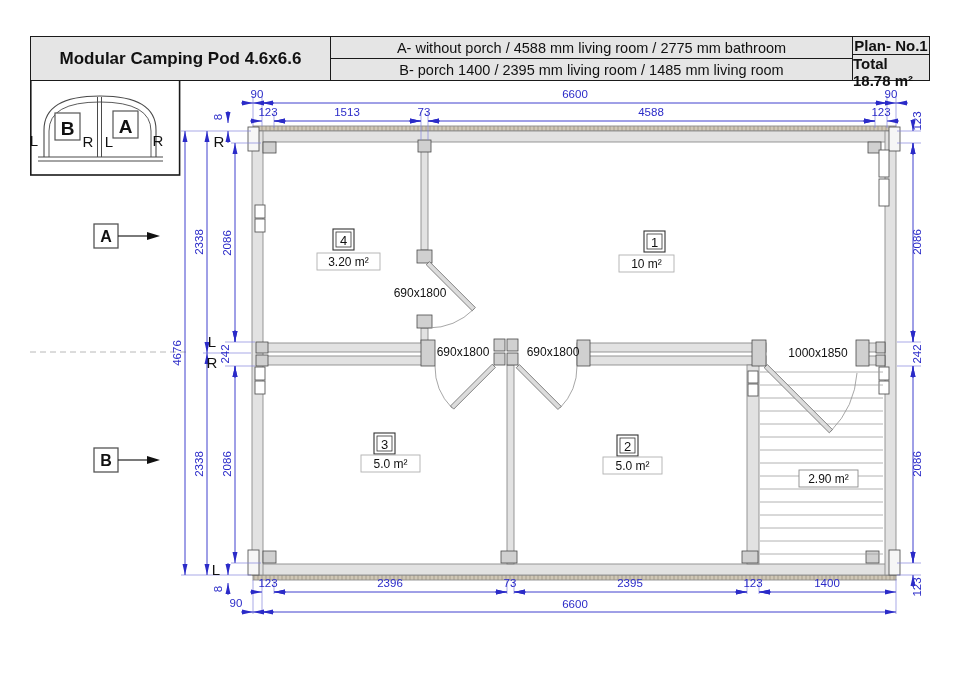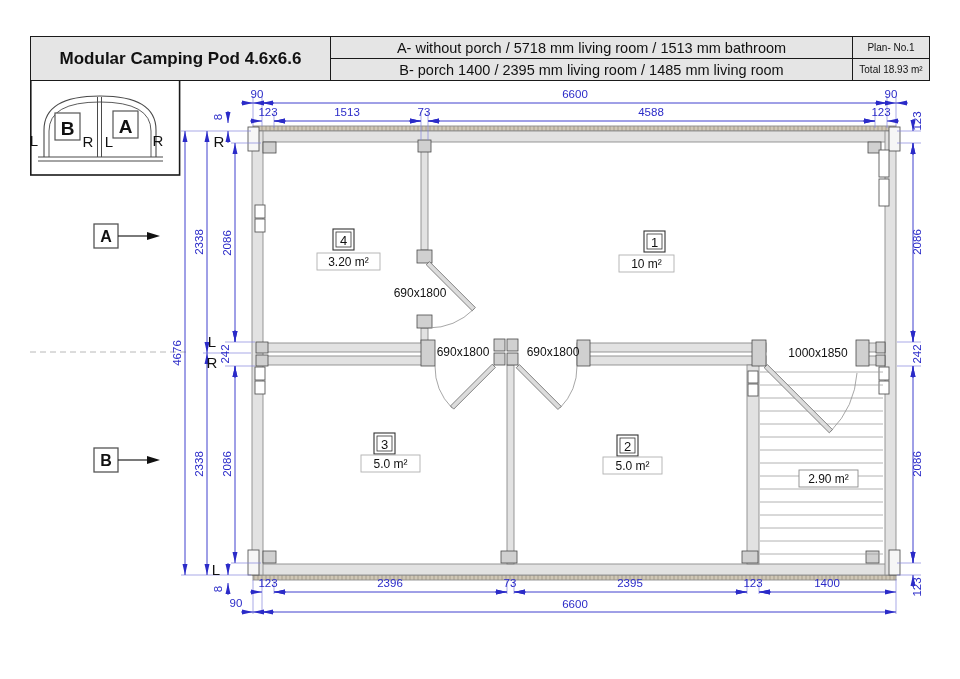--- a/index.html
+++ b/index.html
@@ -4,41 +4,41 @@
 <style>
   html,body{margin:0;padding:0;background:#ffffff;}
   body{font-family:"Liberation Sans", sans-serif; width:960px; height:679px; position:relative; overflow:hidden;}
   
   .header{position:absolute; left:30px; top:36px; width:898px; height:43px; border:1.6px solid #1a1a1a; display:flex; background:#e5e5e5; z-index:5;}
   .h-title{width:299px; border-right:1.6px solid #1a1a1a; display:flex; align-items:center; justify-content:center; font-size:17px; font-weight:bold; color:#111;}
   .h-mid{width:521px; border-right:1.6px solid #1a1a1a; display:flex; flex-direction:column;}
   .h-mid .row{flex:1; display:flex; align-items:center; justify-content:center; font-size:14.5px; color:#111;}
   .h-mid .row:first-child{border-bottom:1.2px solid #1a1a1a;}
   .h-right{flex:1; display:flex; flex-direction:column;}
-  .h-right .row{flex:1; display:flex; align-items:center; justify-content:center; font-size:10px; color:#111;}
+  .h-right .row{flex:1; display:flex; align-items:center; justify-content:center; font-size:15px; color:#111;font-weight:bold;}
   .h-right .row:first-child{border-bottom:1.2px solid #1a1a1a;}
   svg{position:absolute; left:0; top:0;}
   text{font-family:"Liberation Sans", sans-serif;}
   .dim{fill:#2b2bc8; font-size:11.5px;}
   .blk{fill:#111; font-size:15px;}
   .lbl{fill:#111; font-size:12px;}
   .digit{fill:#111; font-size:13px;}
 </style>
 </head>
 <body>
 
 <div class="header">
   <div class="h-title">Modular Camping Pod 4.6x6.6</div>
   <div class="h-mid">
-    <div class="row">A- without porch / 5718 mm living room / 1513 mm bathroom</div>
+    <div class="row">A- without porch / 4588 mm living room / 2775 mm bathroom</div>
     <div class="row">B- porch 1400 / 2395 mm living room / 1485 mm living room</div>
   </div>
   <div class="h-right">
     <div class="row">Plan- No.1</div>
-    <div class="row">Total  18.93 m²</div>
+    <div class="row">Total  18.78 m²</div>
   </div>
 </div>
 
 <svg width="960" height="679" viewBox="0 0 960 679">
   <defs>
     <marker id="ar" viewBox="0 0 11 7" markerWidth="11" markerHeight="7" refX="11" refY="3.5" orient="auto-start-reverse" markerUnits="userSpaceOnUse">
       <path d="M11,3.5 L0,1 L0,6 Z" fill="#2b2bc8"></path>
     </marker>
     <pattern id="clad" width="4" height="6" patternUnits="userSpaceOnUse">
       <rect width="4" height="6" fill="#cfc7b6"></rect>

